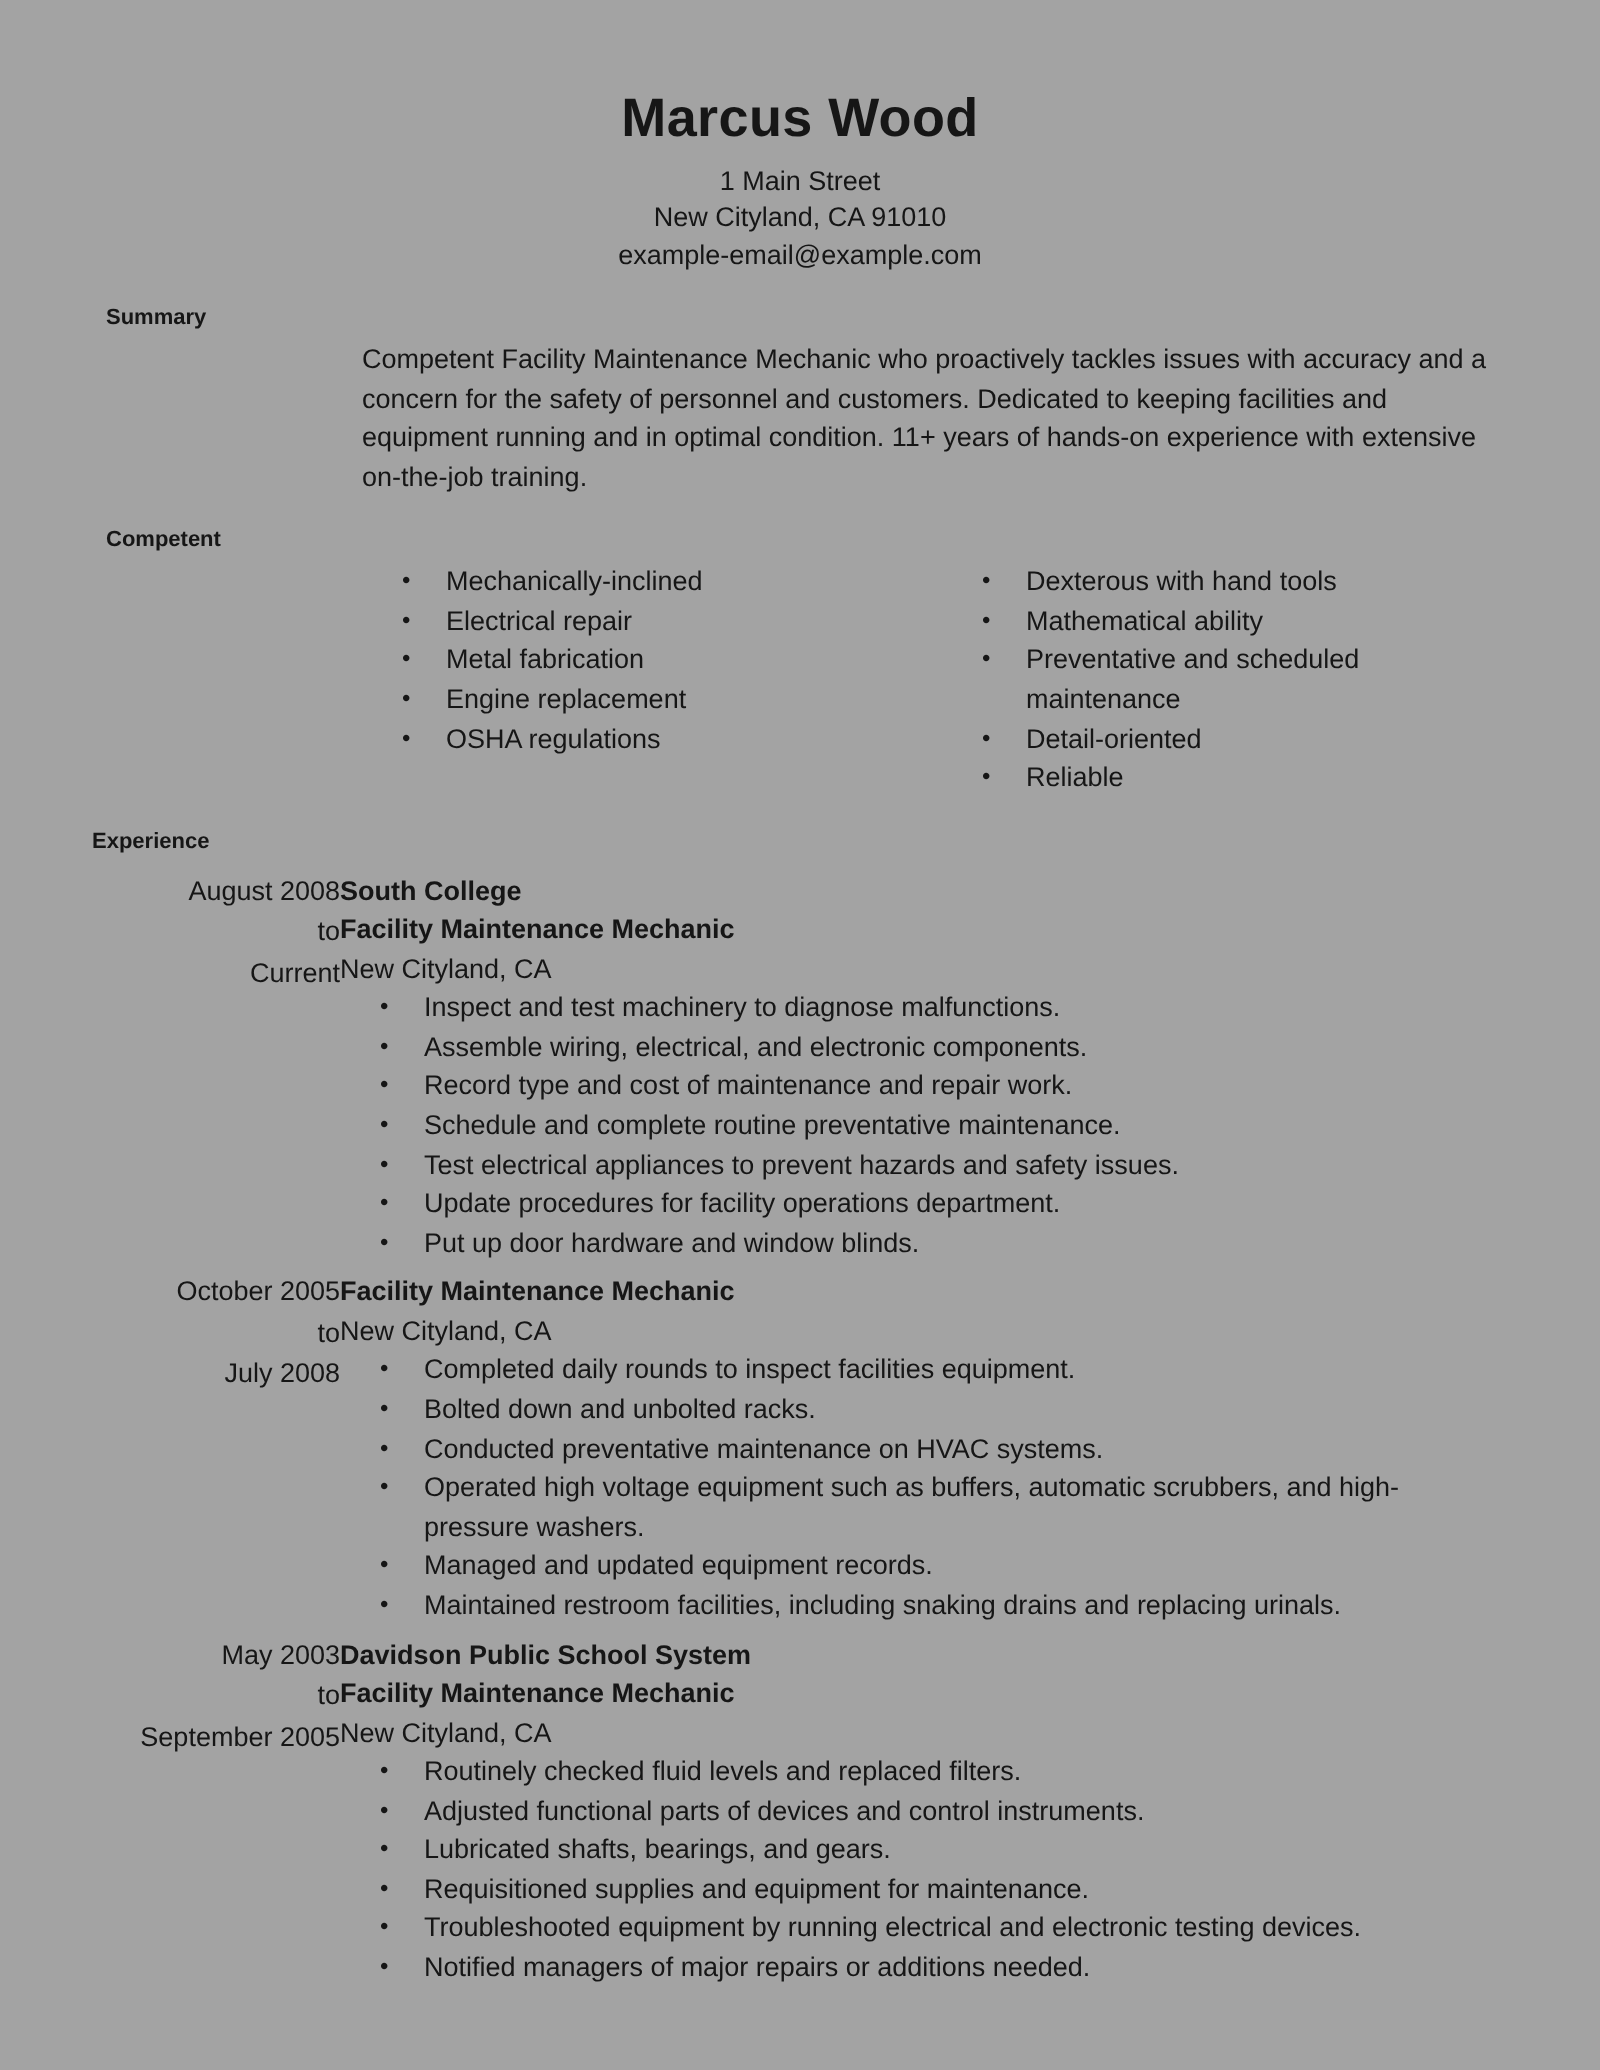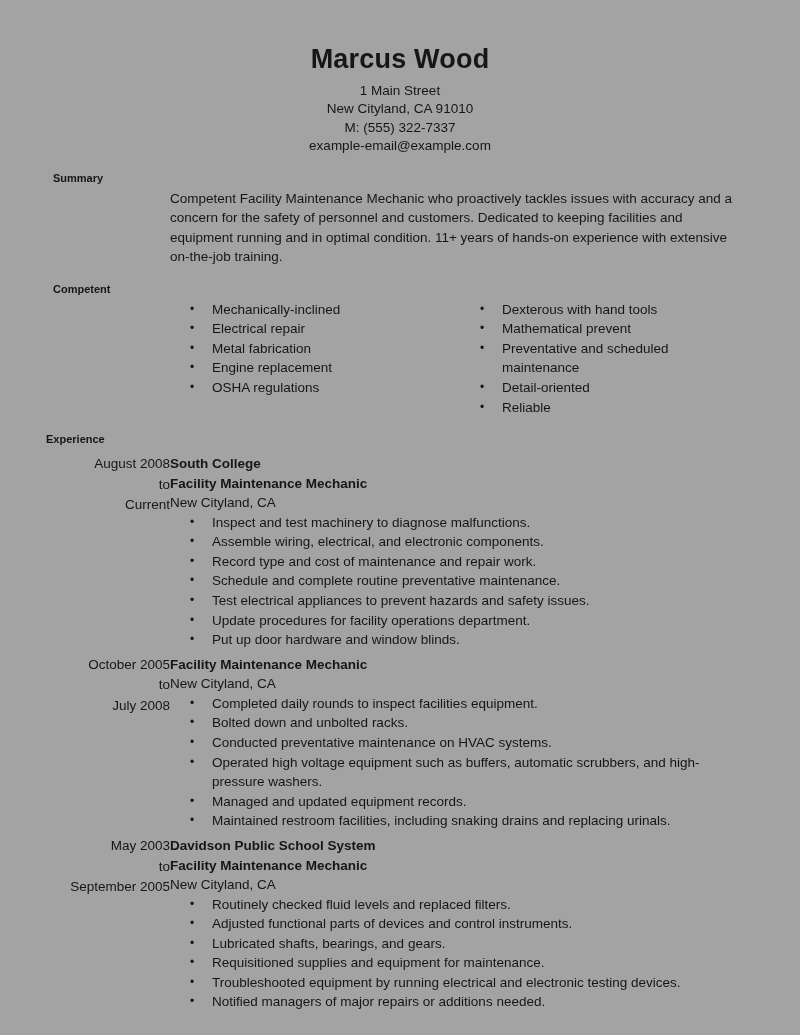--- a/index.html
+++ b/index.html
@@ -32,21 +32,21 @@
     box-sizing: border-box;
     padding-right: 52px;
     margin-top: 13px;
   }
   .section-label {
     padding-left: 53px;
     font-weight: bold;
     font-size: 11px;
     line-height: 19px;
   }
-  .section-content { padding-top: 20px; line-height: 19.5px; }
+  .section-content { padding-top: 20px; line-height: 19.5px; margin-left: 11px; }
 
   
   .summary-text { margin: 0; }
 
   
   ul.blist { margin: 0 0 0 20px; padding: 0; list-style: none; }
   ul.blist li { display: flex; line-height: 19.6px; }
   .blt { flex: none; width: 22px; font-size: 12px; }
   .li-text { flex: 1; }
 
@@ -82,21 +82,20 @@
 </head>
 <body>
 
 <div class="page">
 
   <div class="header">
     <h1 class="name">Marcus Wood</h1>
     <div class="contact">
       <div class="contact-line">1 Main Street</div>
       <div class="contact-line">New Cityland, CA 91010</div>
-      <div class="contact-line">M: (555) 322-7337</div>
       <div class="contact-line">example-email@example.com</div>
     </div>
   </div>
 
   <div class="section">
     <div class="section-label">Summary</div>
     <div class="section-content">
       <p class="summary-text">Competent Facility Maintenance Mechanic who proactively tackles issues with accuracy and a concern for the safety of personnel and customers. Dedicated to keeping facilities and equipment running and in optimal condition. 11+ years of hands-on experience with extensive on-the-job training.</p>
     </div>
   </div>
@@ -130,21 +129,21 @@
             </ul>
         </div>
         <div class="hl-right">
           <ul class="blist">
               <li>
                 <span class="blt">•</span>
                 <span class="li-text">Dexterous with hand tools</span>
               </li>
               <li>
                 <span class="blt">•</span>
-                <span class="li-text">Mathematical prevent</span>
+                <span class="li-text">Mathematical ability</span>
               </li>
               <li>
                 <span class="blt">•</span>
                 <span class="li-text">Preventative and scheduled maintenance</span>
               </li>
               <li>
                 <span class="blt">•</span>
                 <span class="li-text">Detail-oriented</span>
               </li>
               <li>

